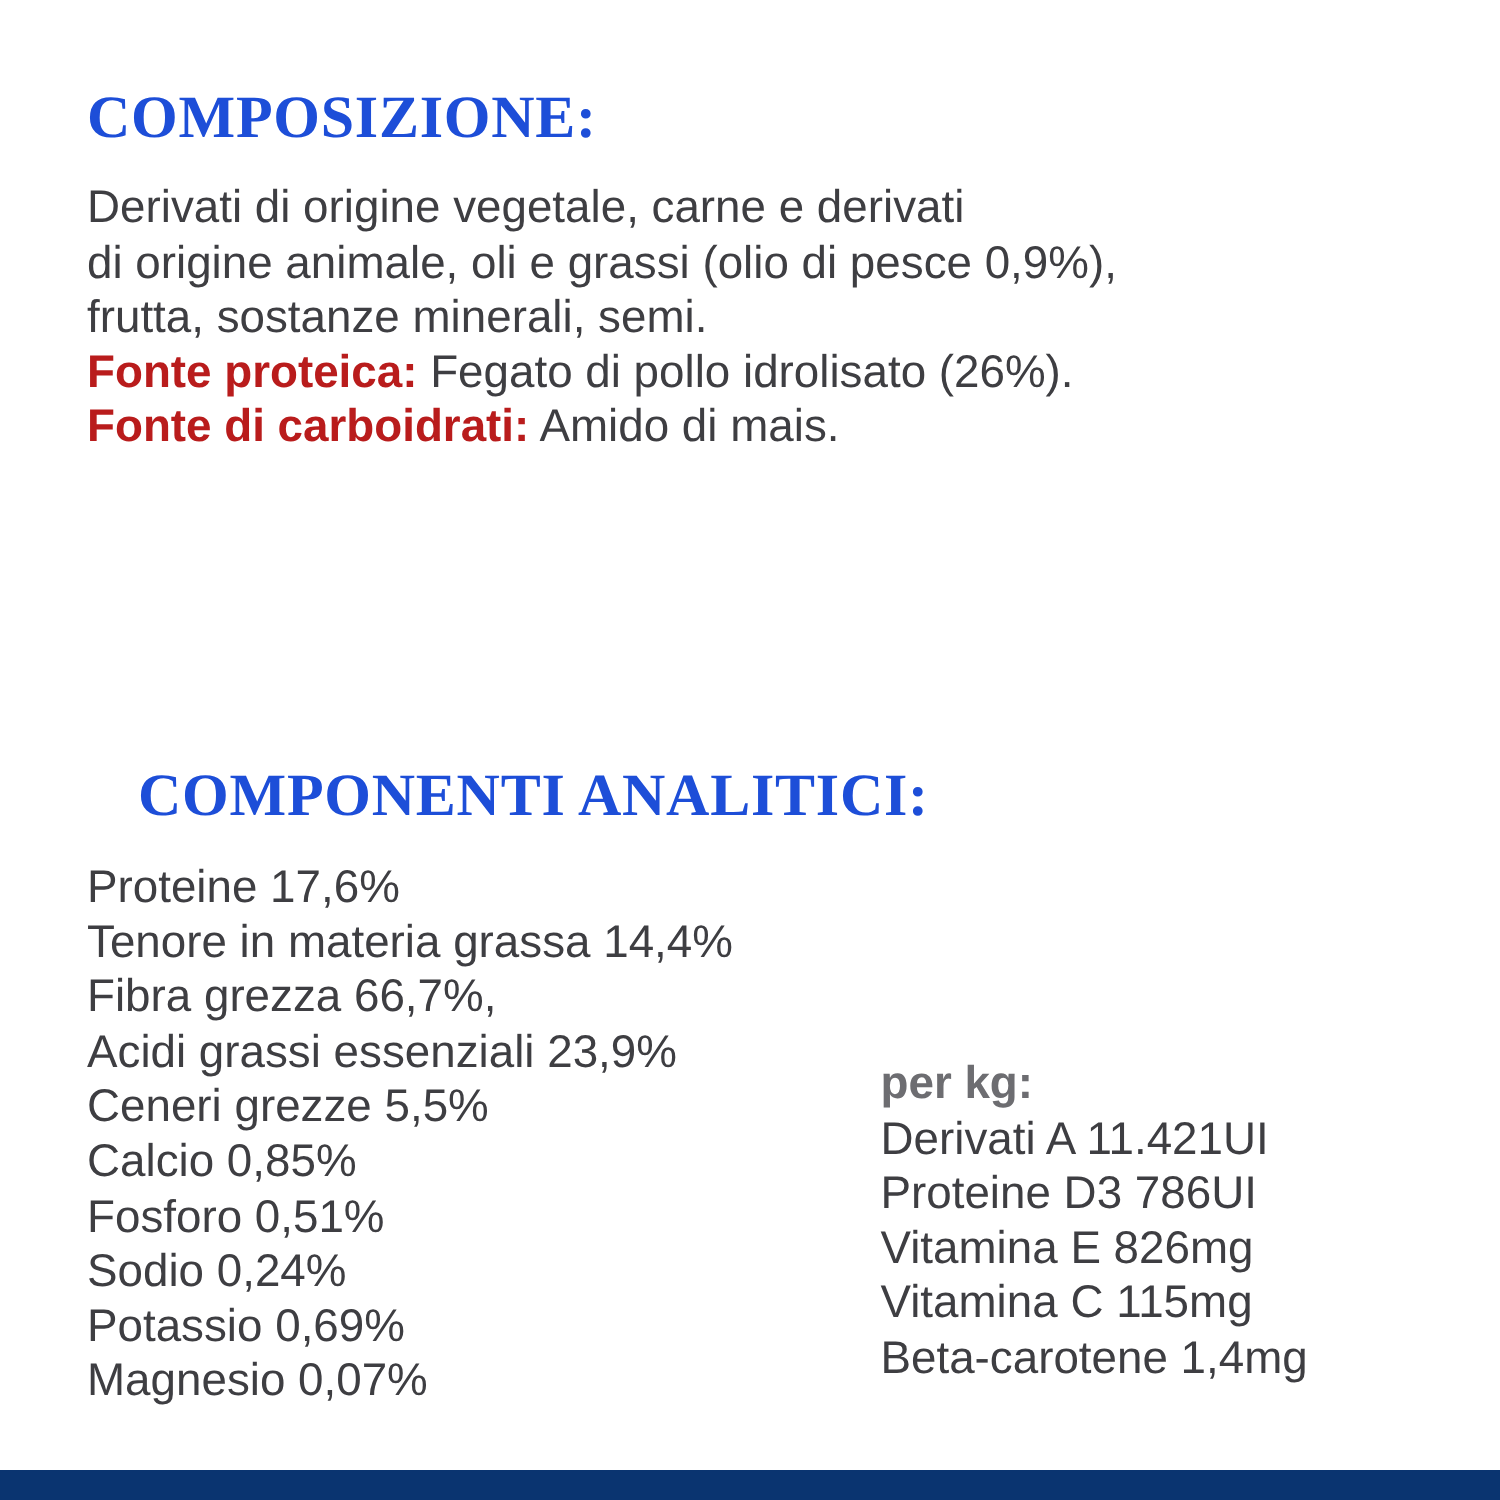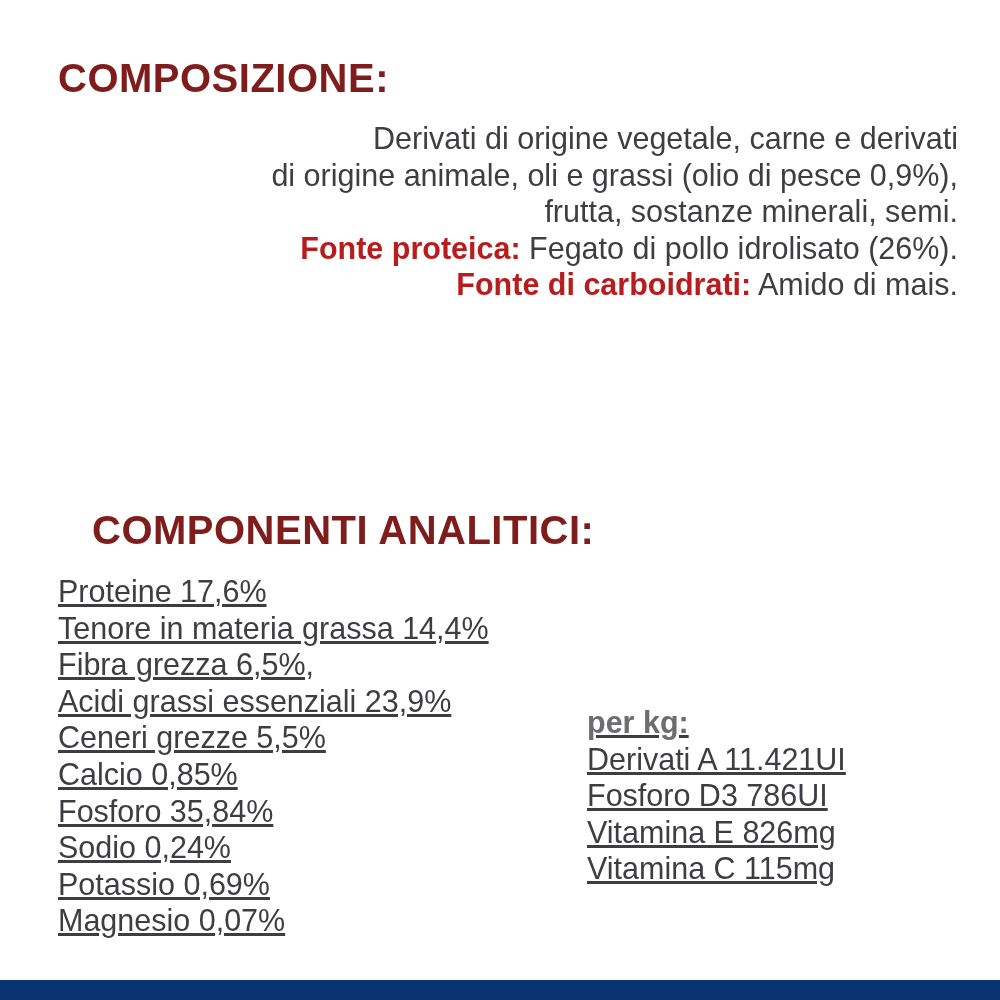--- a/index.html
+++ b/index.html
@@ -4,35 +4,35 @@
 <style>
   html, body { margin:0; padding:0; }
   body {
     width:1000px; height:1000px; position:relative; overflow:hidden;
     background:#ffffff;
     font-family:"Liberation Sans", "DejaVu Sans", sans-serif;
     color:#3e3e42;
   }
   .heading {
     position:absolute; left:58px; margin:0;
-    font-family:Liberation Sans, sans-serif;
+    font-family:Liberation Serif, serif;
     font-weight:bold; font-size:40px; letter-spacing:0.5px;
-    color:#7f1d1d; line-height:1;
+    color:#1d4ed8; line-height:1;
   }
   #h1 { top:58px; }
   #h2 { top:510px;margin-left:34px; }
   .para {
     position:absolute; left:58px; top:120px; width:900px;
     font-size:30.5px; line-height:36.5px; color:#3e3e42;
   }
-  .para .line { display:block; white-space:nowrap;text-align:right; }
+  .para .line { display:block; white-space:nowrap; }
   .label { font-weight:bold; color:#b91c1c; }
   .list {
     position:absolute; margin:0; padding:0; list-style:none;
-    font-size:30.5px; line-height:36.6px; color:#3e3e42;text-decoration:underline;
+    font-size:30.5px; line-height:36.6px; color:#3e3e42;
   }
   .list li { white-space:nowrap; }
   #analytics { left:58px; top:573px; }
   #perkg { left:587px; top:704px; }
   .perkg-label { font-weight:bold; color:#6d6d71; }
   .bottom-bar {
     position:absolute; left:0; top:980px; width:1000px; height:20px;
     background:#0a3470;
   }
 </style>
@@ -47,31 +47,32 @@
   <span class="line">frutta, sostanze minerali, semi.</span>
   <span class="line"><span class="label">Fonte proteica:</span><span> Fegato di pollo idrolisato (26%).</span></span>
   <span class="line"><span class="label">Fonte di carboidrati:</span><span> Amido di mais.</span></span>
 </div>
 
 <h2 id="h2" class="heading">COMPONENTI ANALITICI:</h2>
 
 <ul id="analytics" class="list">
   <li>Proteine 17,6%</li>
   <li>Tenore in materia grassa 14,4%</li>
-  <li>Fibra grezza 6,5%,</li>
+  <li>Fibra grezza 66,7%,</li>
   <li>Acidi grassi essenziali 23,9%</li>
   <li>Ceneri grezze 5,5%</li>
   <li>Calcio 0,85%</li>
-  <li>Fosforo 35,84%</li>
+  <li>Fosforo 0,51%</li>
   <li>Sodio 0,24%</li>
   <li>Potassio 0,69%</li>
   <li>Magnesio 0,07%</li>
 </ul>
 
 <ul id="perkg" class="list">
   <li class="perkg-label">per kg:</li>
   <li>Derivati A 11.421UI</li>
-  <li>Fosforo D3 786UI</li>
+  <li>Proteine D3 786UI</li>
   <li>Vitamina E 826mg</li>
   <li>Vitamina C 115mg</li>
+  <li>Beta-carotene 1,4mg</li>
 </ul>
 
 <div class="bottom-bar"></div>
 
 </body></html>

